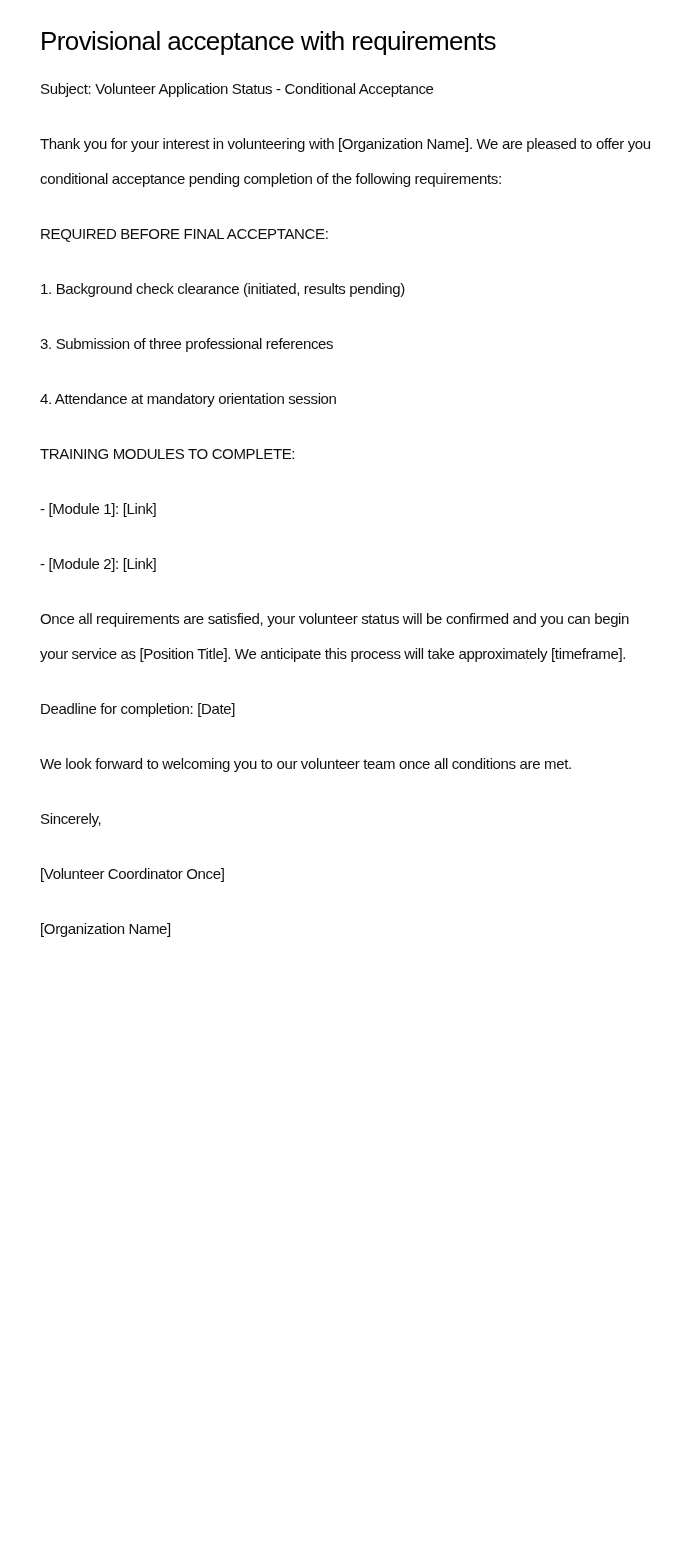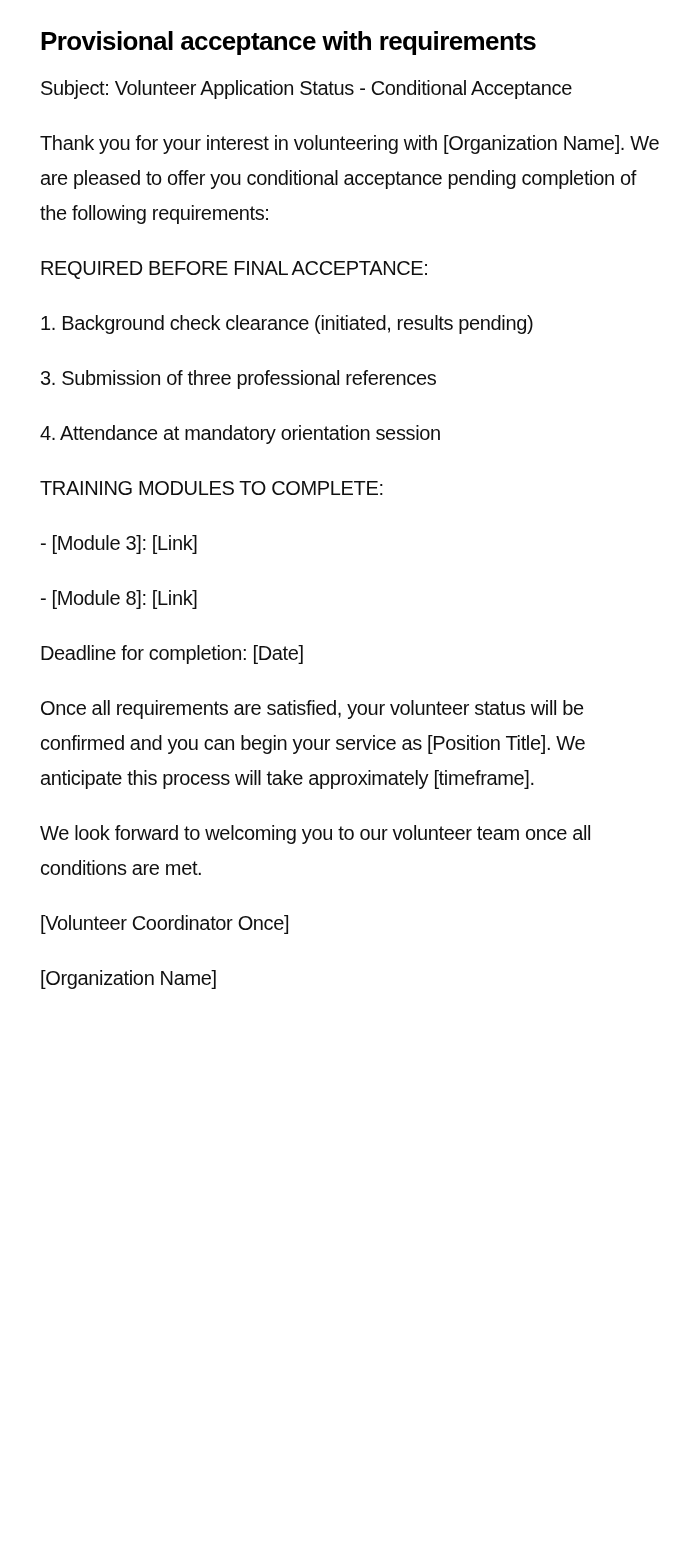--- a/index.html
+++ b/index.html
@@ -13,30 +13,30 @@
       overflow: hidden;
       color: #111111;
       font-family: "Liberation Sans", sans-serif;
     }
     .page {
       padding: 24px 40px 0 40px;
       width: 620px;
     }
     .title {
       font-family: "Liberation Sans", sans-serif;
-      font-weight: bold;
+      font-weight: normal;
       font-size: 26px;
       line-height: 34px;
       margin: 0 0 13px 0;
       letter-spacing: -0.6px;
       color: #000000;
       white-space: nowrap;
     }
     .para {
-      font-size: 20px;
+      font-size: 15px;
       line-height: 35px;
       margin: 0 0 20px 0;
       letter-spacing: -0.35px;
       color: #111111;
     }
   </style>
 </head>
 <body>
 
 <div class="page">
@@ -44,22 +44,23 @@
 
   <p class="para">Subject: Volunteer Application Status - Conditional Acceptance</p>
   <p class="para">Thank you for your interest in volunteering with [Organization Name]. We are pleased to offer you conditional acceptance pending completion of the following requirements:</p>
 
   <p class="para">REQUIRED BEFORE FINAL ACCEPTANCE:</p>
   <p class="para">1. Background check clearance (initiated, results pending)</p>
   <p class="para">3. Submission of three professional references</p>
   <p class="para">4. Attendance at mandatory orientation session</p>
 
   <p class="para">TRAINING MODULES TO COMPLETE:</p>
-  <p class="para">- [Module 3]: [Link]</p>
-  <p class="para">- [Module 8]: [Link]</p>
+  <p class="para">- [Module 1]: [Link]</p>
+  <p class="para">- [Module 2]: [Link]</p>
 
+  <p class="para">Once all requirements are satisfied, your volunteer status will be confirmed and you can begin your service as [Position Title]. We anticipate this process will take approximately [timeframe].</p>
   <p class="para">Deadline for completion: [Date]</p>
-  <p class="para">Once all requirements are satisfied, your volunteer status will be confirmed and you can begin your service as [Position Title]. We anticipate this process will take approximately [timeframe].</p>
   <p class="para">We look forward to welcoming you to our volunteer team once all conditions are met.</p>
 
+  <p class="para">Sincerely,</p>
   <p class="para">[Volunteer Coordinator Once]</p>
   <p class="para">[Organization Name]</p>
 </div>
 
 </body></html>

